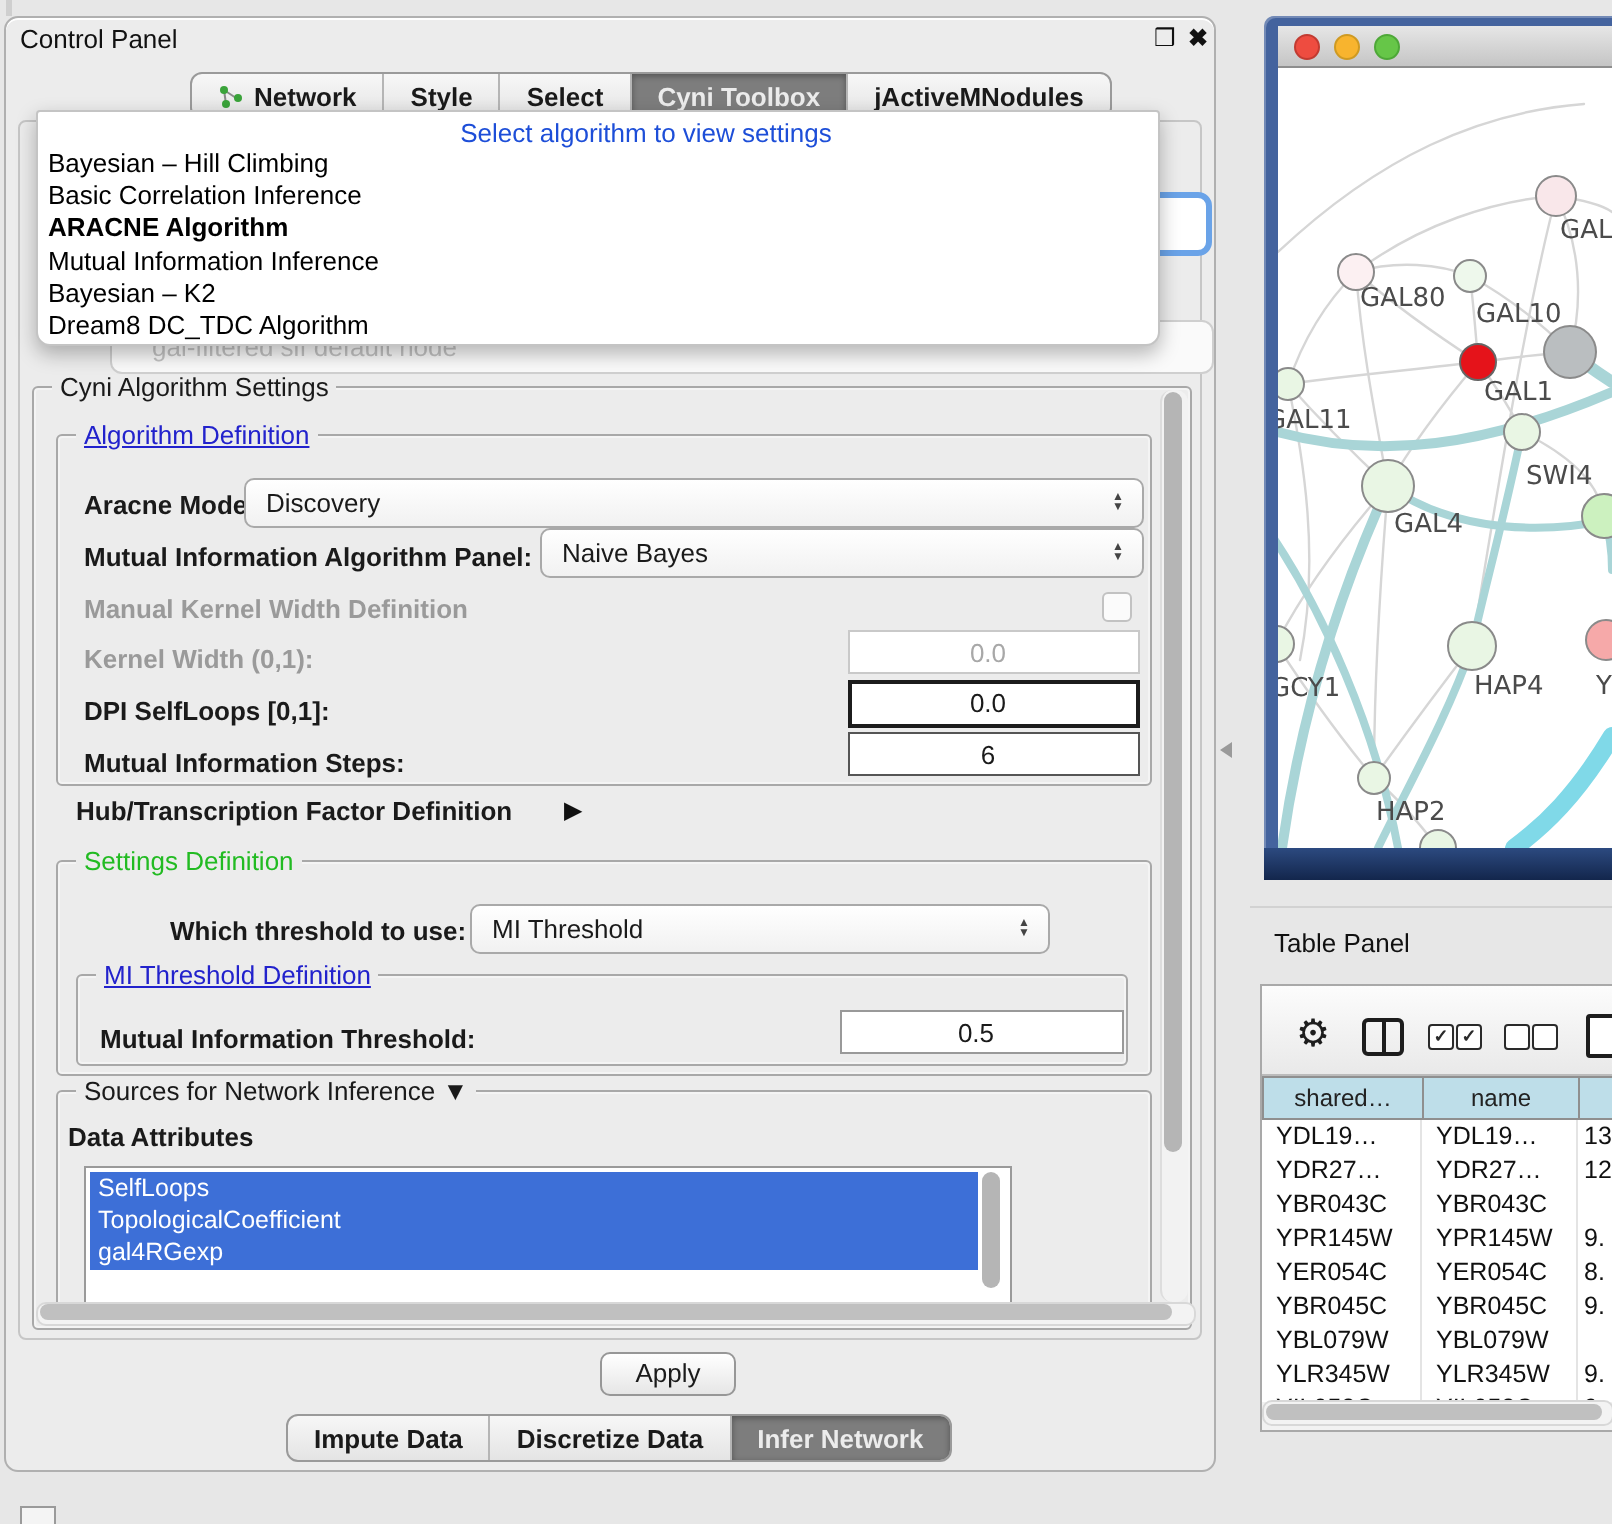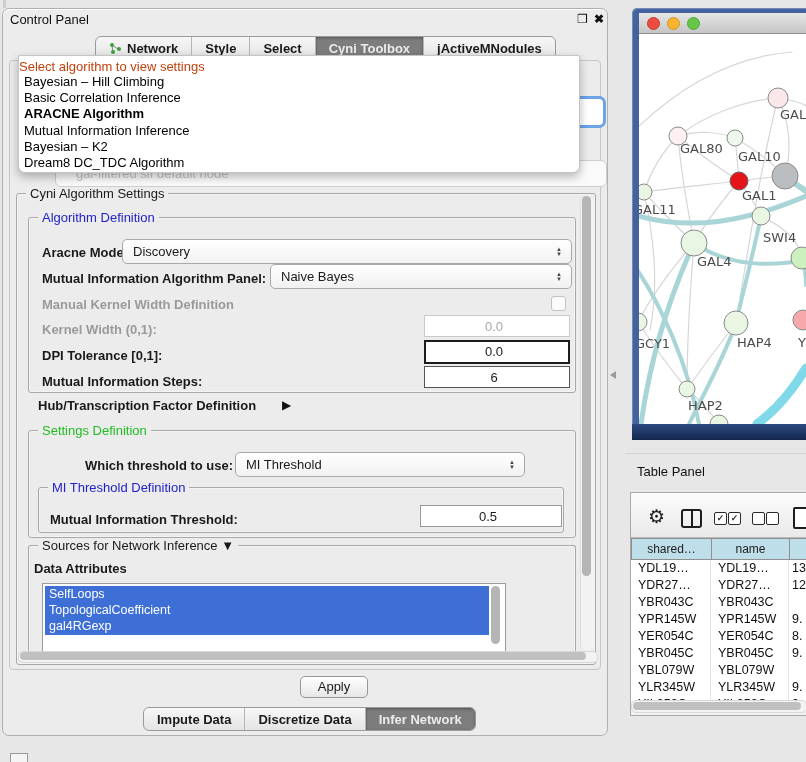--- a/index.html
+++ b/index.html
@@ -14,31 +14,31 @@
   .content-frame{left:9px;top:60px;width:590px;height:608px;border:1px solid #c6c6c6;border-radius:4px;}
   
   .tabstrip{display:flex;height:22px;border:1px solid #9a9a9a;border-radius:6px;overflow:hidden;
             background:linear-gradient(#f7f7f7,#e4e4e4);font-size:13px;font-weight:bold;}
   .tab{display:flex;align-items:center;gap:5px;padding:0 13px;border-left:1px solid #b5b5b5;color:#1a1a1a;white-space:nowrap;}
   .tab:first-child{border-left:none;}
   .tab.sel{background:#7d7d7d;color:#ececec;box-shadow:inset 0 1px 3px rgba(0,0,0,.35);}
   
   .dropdown{left:18px;top:55px;width:560px;height:116px;background:#fff;border:1px solid #c4c4c4;
             border-radius:2px 2px 7px 7px;box-shadow:0 4px 10px rgba(0,0,0,.28);z-index:10;font-size:13px;}
-  .dd-placeholder{text-align:left;color:#c2410c;height:15px;line-height:15px;margin-top:3px;}
+  .dd-placeholder{text-align:center;color:#1d4ed8;height:15px;line-height:15px;margin-top:3px;padding-left:48px;}
   .dd-item{height:16.2px;line-height:16.2px;padding-left:5px;color:#000;}
   .dd-item.bold{font-weight:bold;}
   .focus-combo{left:556px;top:96px;width:44px;height:26px;border:3px solid #6aa3e8;border-radius:7px;
                background:#fff;z-index:5;}
   .ghost-combo{left:55px;top:160px;width:530px;height:25px;border:1px solid #cfcfcf;border-radius:6px;
                background:#fafafa;color:#c3c3c3;font-size:13px;line-height:25px;padding-left:20px;z-index:4;}
   
   .groupbox{border:1px solid #a8a8a8;border-radius:3px;box-shadow:inset 0 0 0 1px #f4f4f4;}
   .legend{position:absolute;top:-8px;left:9px;background:#ececec;padding:0 4px;font-size:13px;}
-  .legend.blue{color:#2222cc;}
+  .legend.blue{color:#2222cc;text-decoration:underline;}
   .legend.green{color:#22bb22;}
   .flabel{font-size:13px;font-weight:bold;color:#1a1a1a;white-space:nowrap;}
   .flabel.dis{color:#9a9a9a;}
   
   .combo{height:25px;background:linear-gradient(#ffffff,#f1f1f1);border:1px solid #a9a9a9;border-radius:5px;
          display:flex;align-items:center;font-size:13px;box-sizing:border-box;}
   .combo .val{padding-left:10px;flex:1;}
   .combo .arrows{width:16px;display:flex;flex-direction:column;align-items:center;color:#444;
                  font-size:6px;line-height:5px;padding-right:4px;}
   .tfield{height:22px;background:#fff;font-size:13px;text-align:center;padding-right:6px;line-height:22px;
@@ -161,21 +161,21 @@
   <span class="val">Naive Bayes</span>
   <span class="arrows">
       <span>▲</span>
       <span>▼</span>
     </span>
 </div>
 <div class="abs flabel dis" style="left:42px;top:297px;">Manual Kernel Width Definition</div>
 <div class="abs checkbox" style="left:551px;top:296px;"></div>
 <div class="abs flabel dis" style="left:42px;top:322px;">Kernel Width (0,1):</div>
 <div class="abs tfield dis" style="left:424px;top:315px;width:146px;">0.0</div>
-<div class="abs flabel" style="left:42px;top:348px;">DPI Tolerance [0,1]:</div>
+<div class="abs flabel" style="left:42px;top:348px;">DPI SelfLoops [0,1]:</div>
 <div class="abs tfield focus" style="left:424px;top:340px;width:146px;">0.0</div>
 <div class="abs flabel" style="left:42px;top:374px;">Mutual Information Steps:</div>
 <div class="abs tfield mid" style="left:424px;top:366px;width:146px;">6</div>
 
 <div class="abs flabel" style="left:38px;top:398px;">Hub/Transcription Factor Definition</div>
 <div class="abs arrow-glyph" style="left:282px;top:398px;">▶</div>
 
 <div class="abs groupbox" style="left:28px;top:430px;width:546px;height:106px;">
   <span class="legend green">Settings Definition</span>
 </div>

